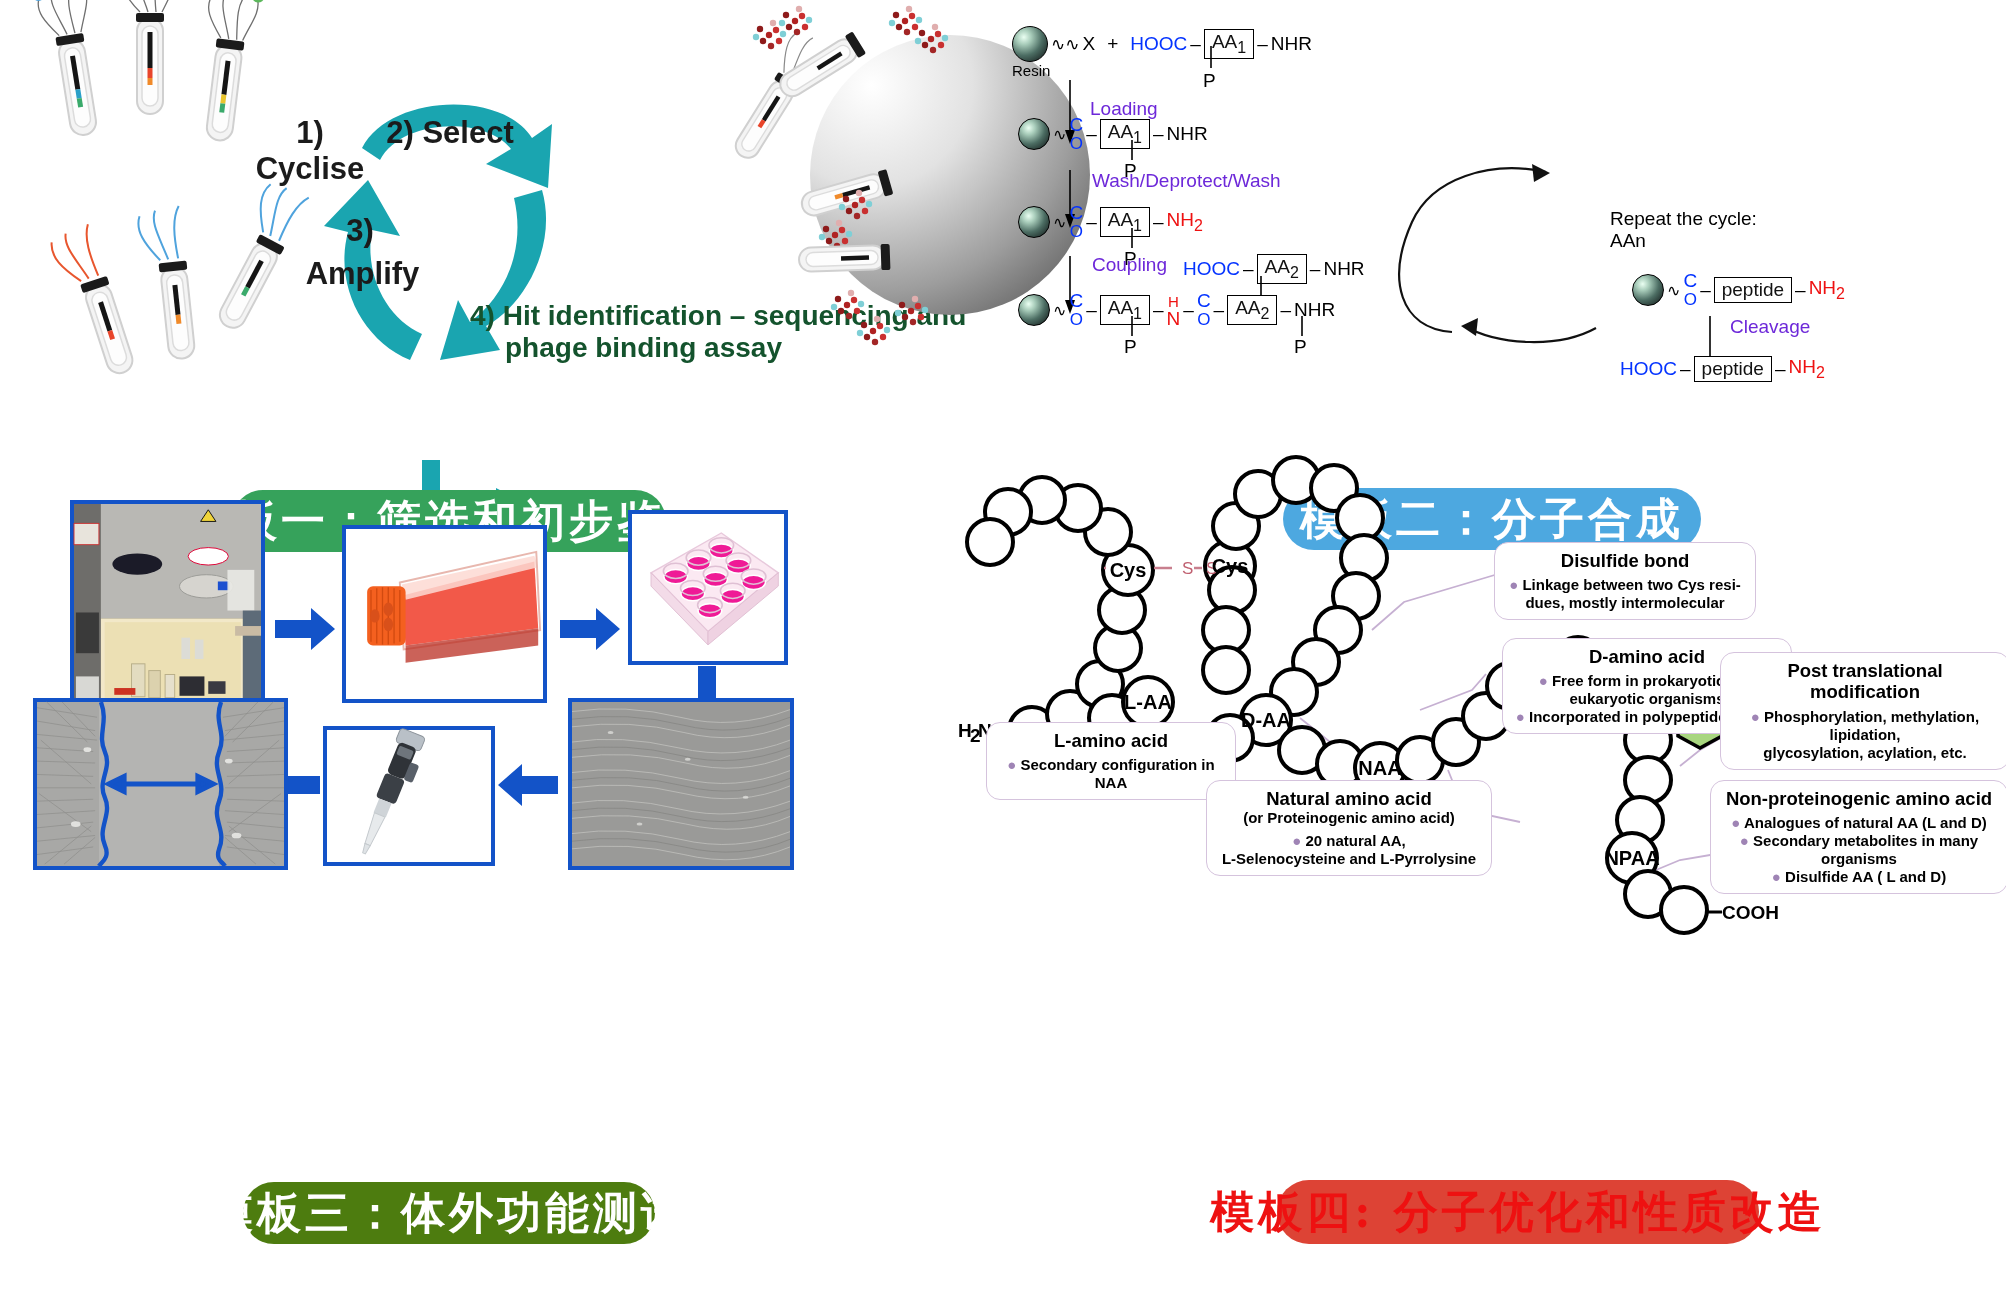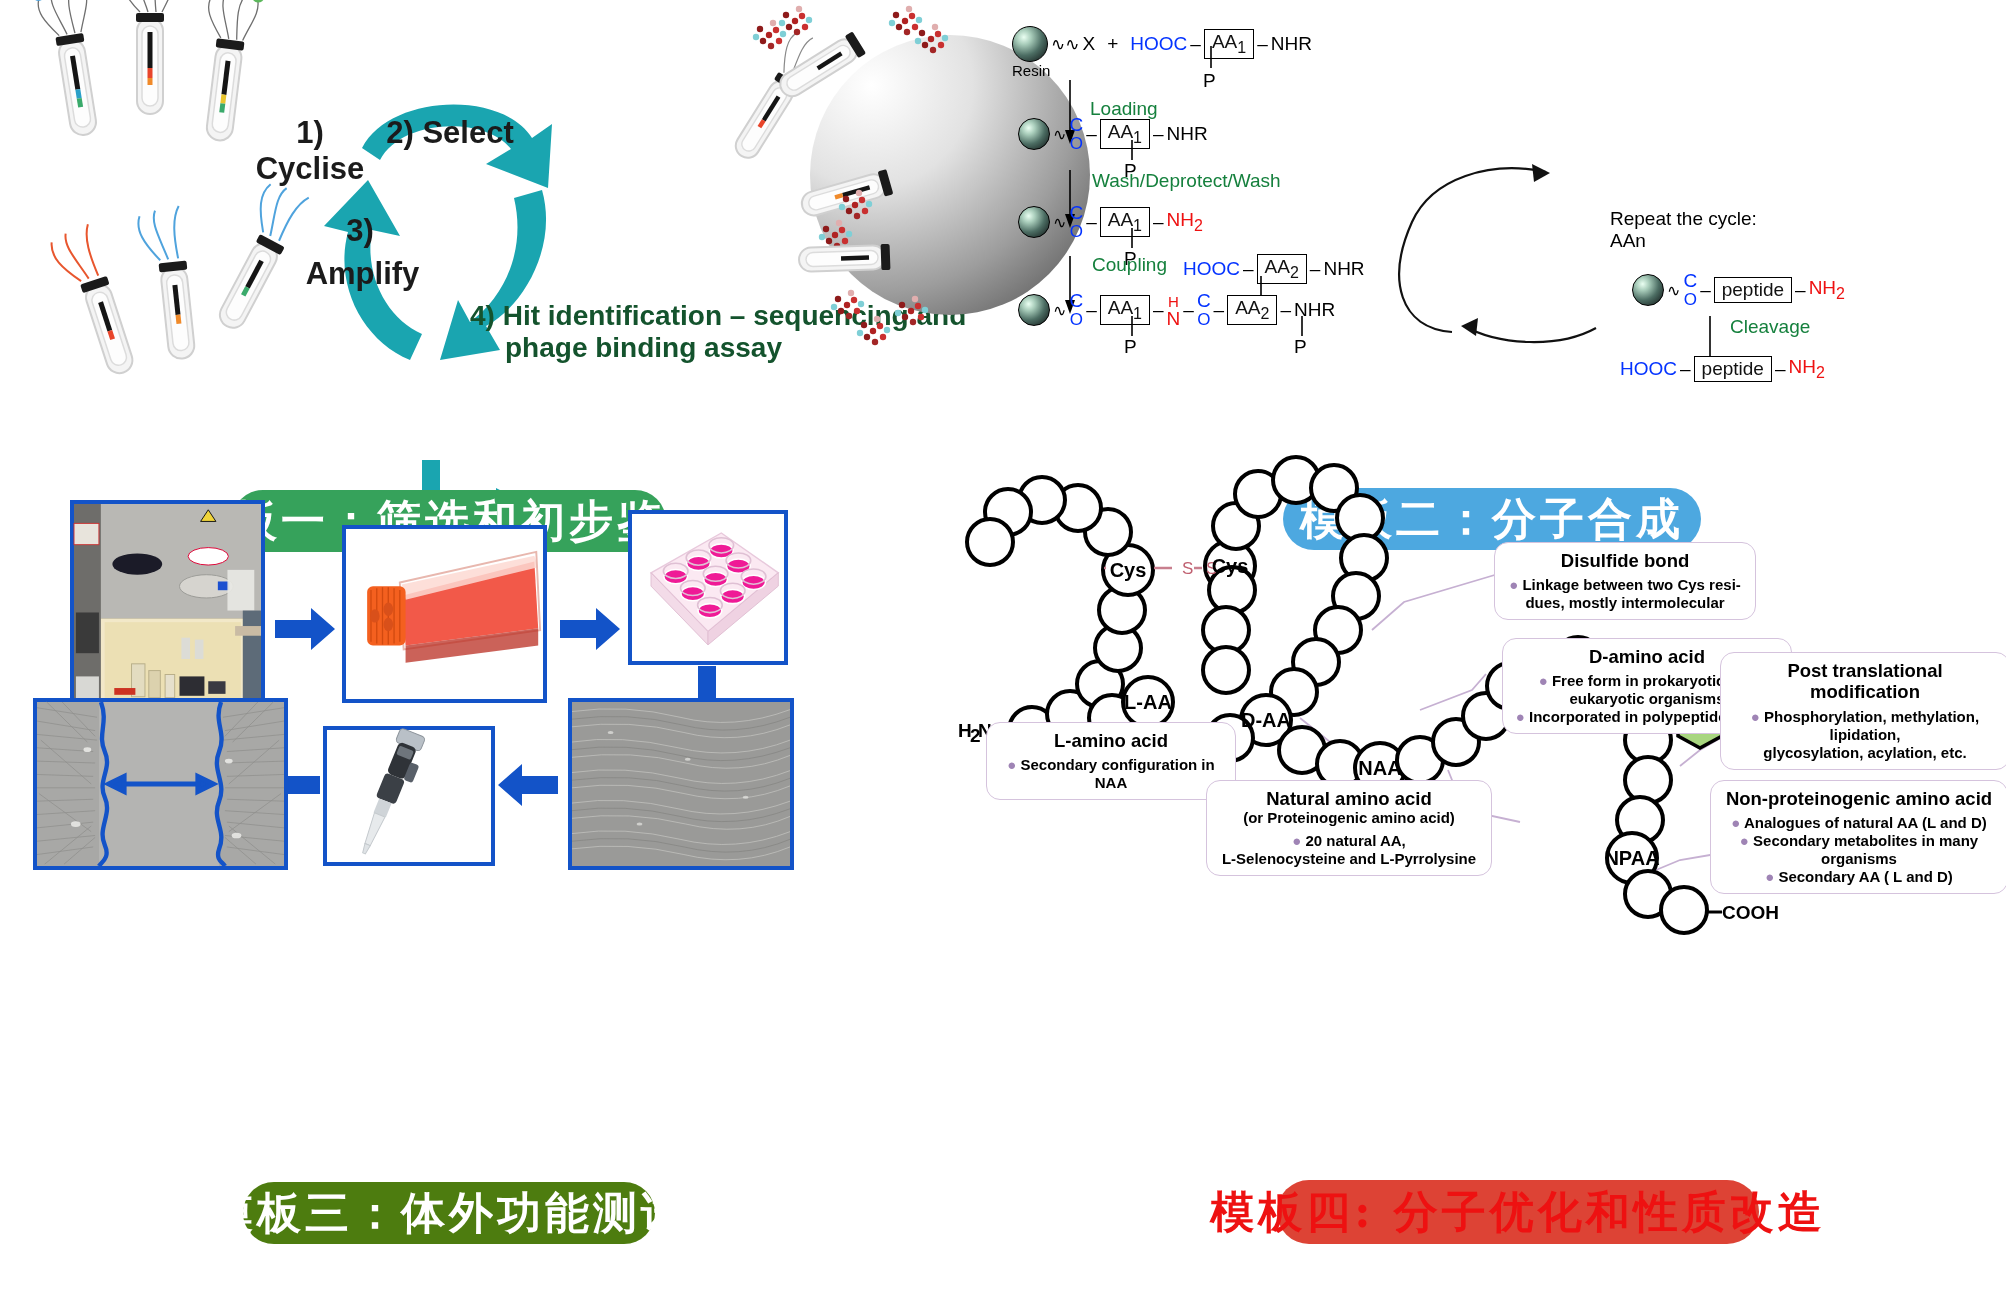--- a/index.html
+++ b/index.html
@@ -16,21 +16,21 @@
   .banner.gold{background:#4d7c0f;}
   .banner.red{background:#dd4335;}
   
   .cyc-label{position:absolute;font-weight:700;font-size:31px;color:#1b1b1b;
              text-align:center;line-height:1.15;}
   .hit-label{position:absolute;font-weight:700;font-size:28px;color:#14532d;
              text-align:center;line-height:1.25;width:470px;}
   svg{display:block;overflow:visible;}
   
   .spps{position:absolute;font-size:19px;font-family:"Liberation Sans",sans-serif;}
-  .grn{color:#15803d;text-align:right;}
+  .grn{color:#6d28d9;text-align:right;}
   .blu{color:#0433ff;}
   .red{color:#ee1111;}
   .blk{color:#000;}
   .box{display:inline-block;border:1.6px solid #000;padding:1px 7px;background:#fff;
        font-size:19px;line-height:1.15;}
   .row{display:flex;align-items:center;gap:3px;white-space:nowrap;}
   .resin{width:34px;height:34px;border-radius:50%;flex:none;
          background:radial-gradient(circle at 32% 30%,#eafff2 0%,#a9cdbb 22%,#4c6d63 55%,#0b0f10 100%);
          border:1px solid #000;}
   .resin.sm{width:30px;height:30px;}
@@ -776,19 +776,19 @@
     <div class="cbody" style="margin-top:0;"><span>glycosylation, acylation, etc.</span></div>
   </div>
 
   <div class="callout" style="left:710px;top:310px;width:298px;">
     <div class="ctitle">Non-proteinogenic amino acid</div>
     <div class="cbody"><span class="bul">●</span>
       <span>Analogues of natural AA (L and D)</span></div>
     <div class="cbody" style="margin-top:0;"><span class="bul">●</span>
       <span>Secondary metabolites in many organisms</span></div>
     <div class="cbody" style="margin-top:0;"><span class="bul">●</span>
-      <span>Secondary AA ( L and D)</span></div>
+      <span>Disulfide AA ( L and D)</span></div>
   </div>
 </div>
 
 <div class="banner red" style="left:1277px;top:1180px;width:482px;height:64px;">
   <span>模板四: 分子优化和性质改造</span>
 </div>
 
 </body></html>

